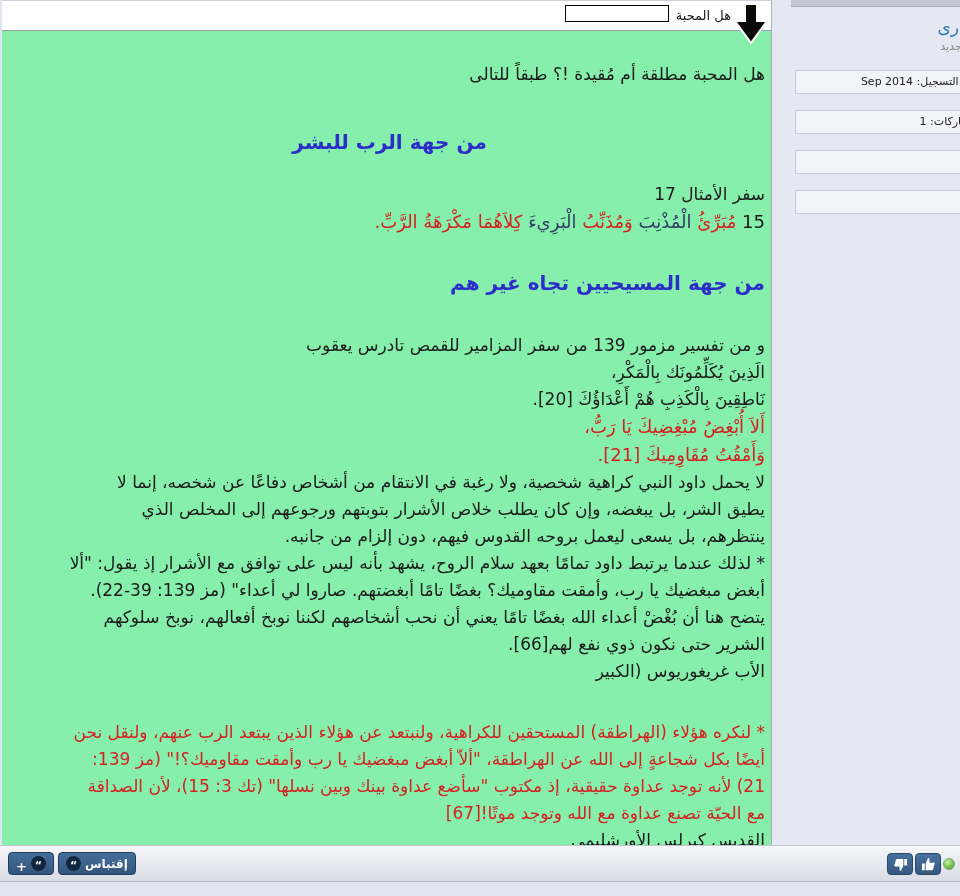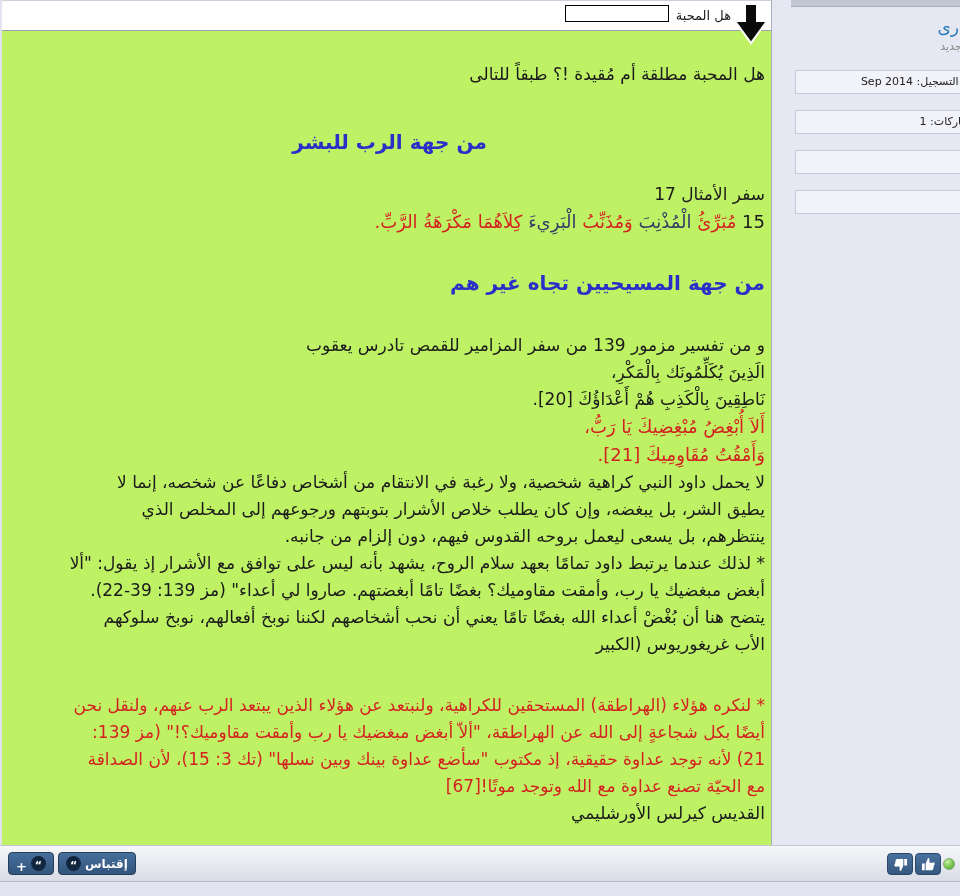--- a/index.html
+++ b/index.html
@@ -6,21 +6,21 @@
   html,body { width:960px; height:896px; }
   body {
     position:relative; overflow:hidden;
     background:#e2e5f1;
     font-family:"DejaVu Sans", sans-serif;
   }
 
   
   .content-col {
     position:absolute; left:2px; top:0; width:769px; height:845px;
-    background:#bef264;
+    background:#86efac;
   }
   .header-strip {
     position:absolute; top:0; left:0; right:0; height:31px;
     background:#ffffff;
     border-top:1px solid #ccd0dc;
     border-bottom:1px solid #9aa0b0;
   }
   .thread-title-snippet {
     position:absolute; top:7px; right:40px;
     font-size:13px; color:#1a1a1a; direction:rtl; white-space:nowrap;
@@ -172,20 +172,21 @@
 
     <div class="line psalm-line">أَلاَ أُبْغِضُ مُبْغِضِيكَ يَا رَبُّ،</div>
     <div class="line psalm-line">وَأَمْقُتُ مُقَاوِمِيكَ [21].</div>
 
     <div class="line">لا يحمل داود النبي كراهية شخصية، ولا رغبة في الانتقام من أشخاص دفاعًا عن شخصه، إنما لا</div>
     <div class="line">يطيق الشر، بل يبغضه، وإن كان يطلب خلاص الأشرار بتوبتهم ورجوعهم إلى المخلص الذي</div>
     <div class="line">ينتظرهم، بل يسعى ليعمل بروحه القدوس فيهم، دون إلزام من جانبه.</div>
     <div class="line">* لذلك عندما يرتبط داود تمامًا بعهد سلام الروح، يشهد بأنه ليس على توافق مع الأشرار إذ يقول: "ألا</div>
     <div class="line">أبغض مبغضيك يا رب، وأمقت مقاوميك؟ بغضًا تامًا أبغضتهم. صاروا لي أعداء" (مز 139: 39-22).</div>
     <div class="line">يتضح هنا أن بُغْضْ أعداء الله بغضًا تامًا يعني أن نحب أشخاصهم لكننا نوبخ أفعالهم، نوبخ سلوكهم</div>
+    <div class="line">الشرير حتى نكون ذوي نفع لهم[66].</div>
     <div class="line">الأب غريغوريوس (الكبير</div>
 
     <div class="spacer"></div>
 
     <div class="line red-para-line">* لنكره هؤلاء (الهراطقة) المستحقين للكراهية، ولنبتعد عن هؤلاء الذين يبتعد الرب عنهم، ولنقل نحن</div>
     <div class="line red-para-line">أيضًا بكل شجاعةٍ إلى الله عن الهراطقة، "ألاّ أبغض مبغضيك يا رب وأمقت مقاوميك؟!" (مز 139:</div>
     <div class="line red-para-line">21) لأنه توجد عداوة حقيقية، إذ مكتوب "سأضع عداوة بينك وبين نسلها" (تك 3: 15)، لأن الصداقة</div>
     <div class="line red-para-line">مع الحيّة تصنع عداوة مع الله وتوجد موتًا![67]</div>
 
     <div class="line">القديس كيرلس الأورشليمي</div>

